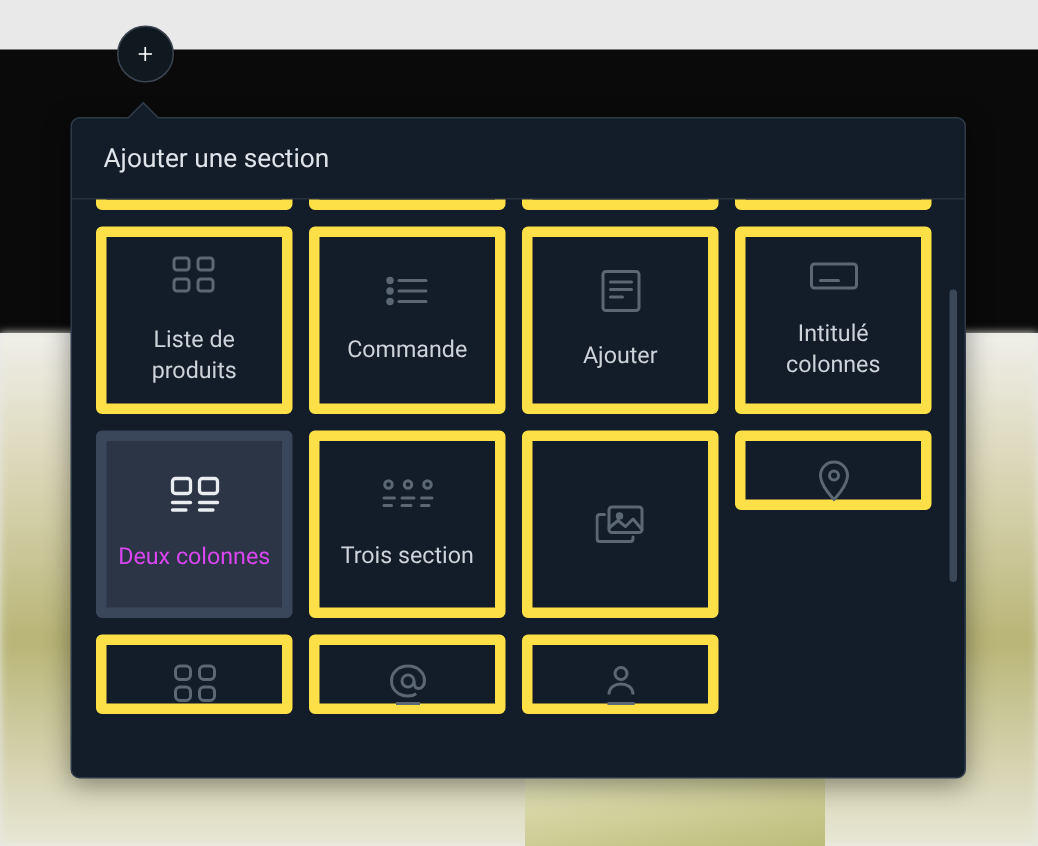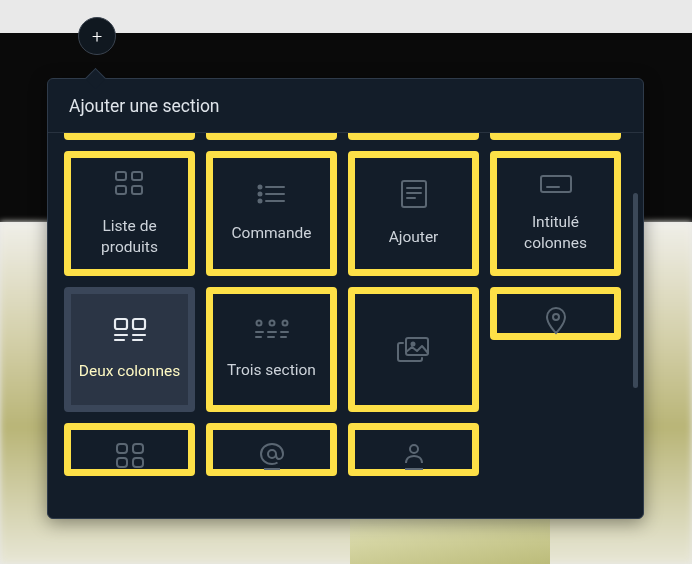--- a/index.html
+++ b/index.html
@@ -114,21 +114,21 @@
     gap: 18px;
     cursor: pointer;
     color: #cdd3da;
     text-align: center;
     padding: 10px 6px;
   }
   .tile.short { height: 32px; padding: 0; }
   .tile.selected {
     background: #2b3545;
     border-color: #3a4659;
-    color: #fef9c3;
+    color: #d946ef;
     text-align: center;
   }
   .tile.selected .icon { color: #e9edf2; }
   .tile.partial { height: 53px; justify-content: flex-start; padding-top: 12px; }
   .tile-label {
     font-size: 15.5px;
     line-height: 1.35;
     color: inherit;
   }
   .icon {

